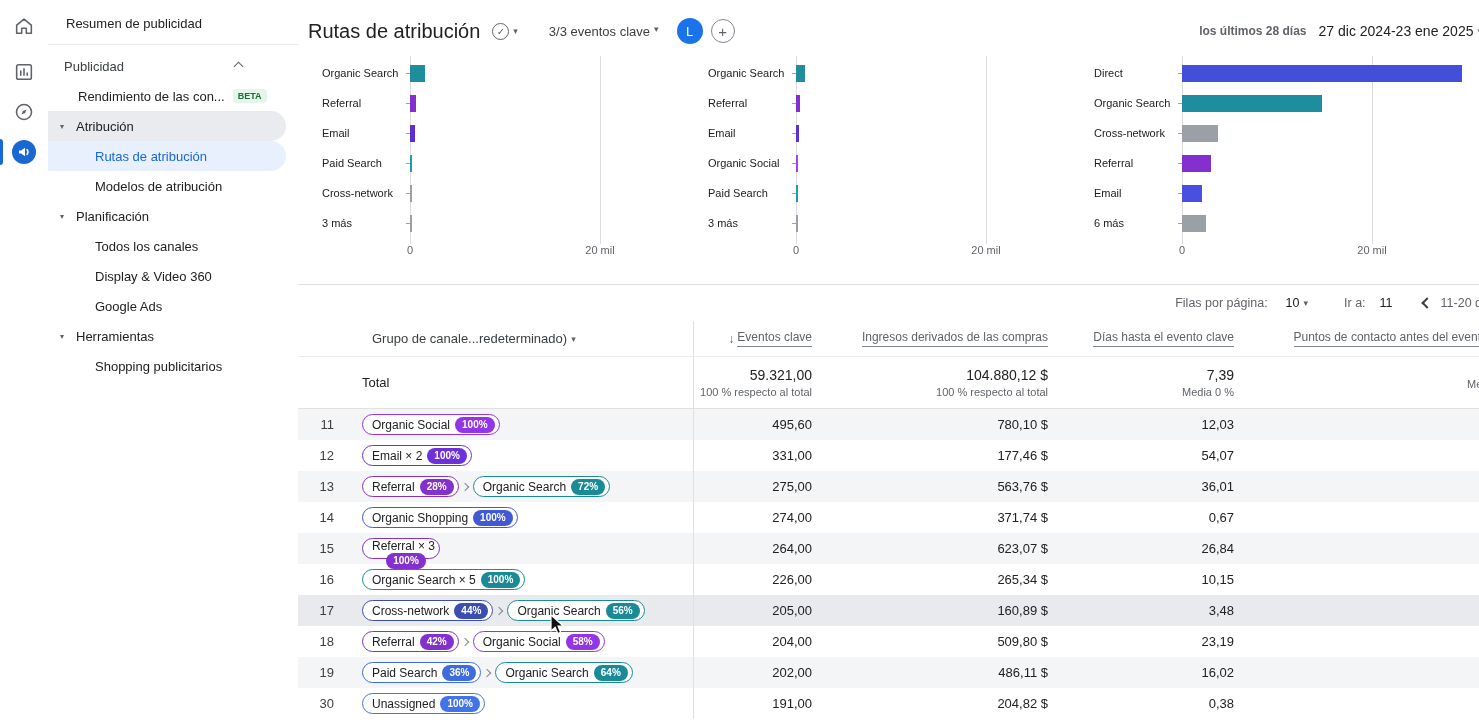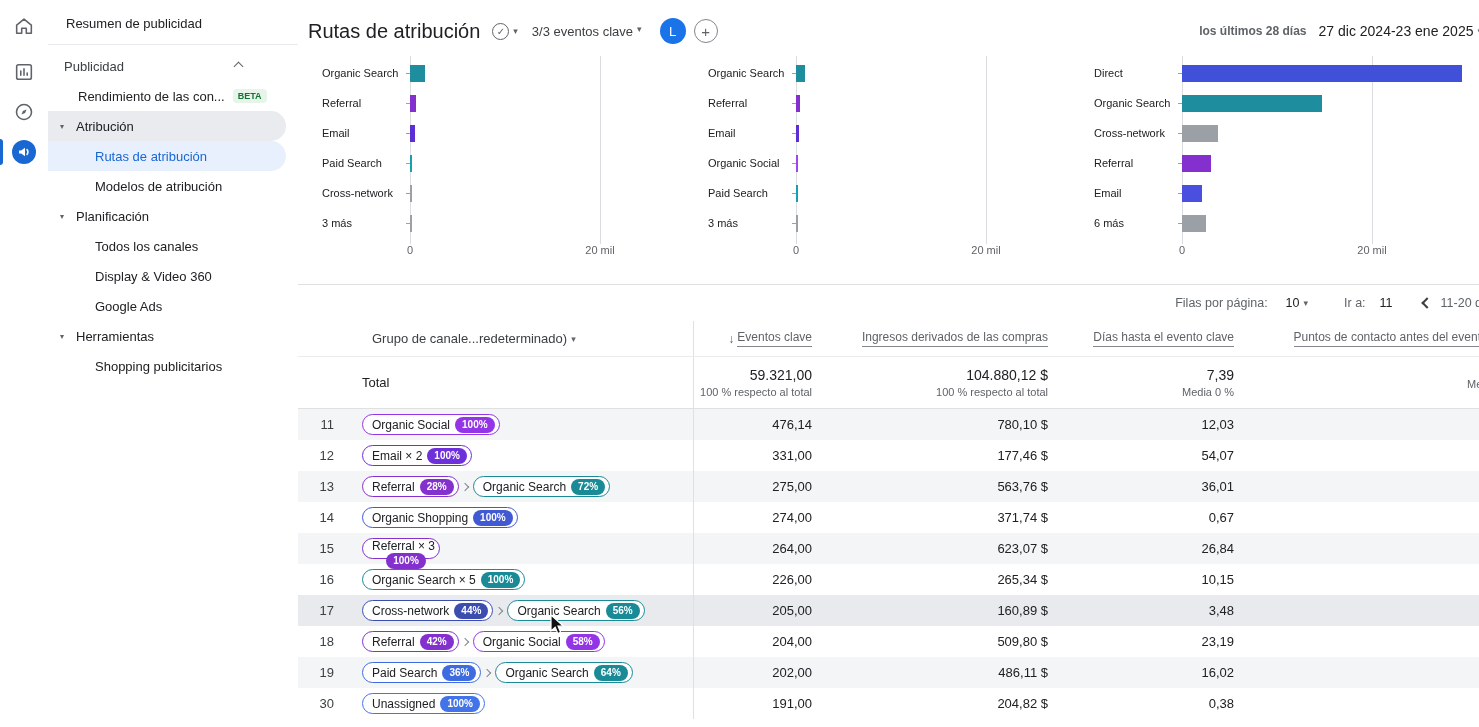--- a/index.html
+++ b/index.html
@@ -27,21 +27,21 @@
 .chev-up{margin-left:auto;margin-right:56px;width:7px;height:7px;border-left:1.6px solid #5f6368;border-top:1.6px solid #5f6368;transform:rotate(45deg);flex-shrink:0}
 .sb-divider{height:1px;background:#e8eaed;margin:6px 0}
 
 
 main{flex:1;overflow:hidden;position:relative}
 .topbar{height:50px;display:flex;align-items:center;padding:12px 0 0 10px}
 .page-title{font-size:20px;font-weight:400;white-space:nowrap}
 .check-chip{display:flex;align-items:center;margin-left:12px;cursor:pointer}
 .check-circle{width:17px;height:17px;border:1.5px solid #5f6368;border-radius:50%;font-size:10px;color:#5f6368;display:flex;align-items:center;justify-content:center}
 .caret{font-size:9px;color:#5f6368;margin-left:4px}
-.events-selector{display:flex;align-items:flex-start;margin-left:14px;color:#3c4043;cursor:pointer;white-space:nowrap}
+.events-selector{display:flex;align-items:flex-start;margin-left:31px;color:#3c4043;cursor:pointer;white-space:nowrap}
 .avatar{width:26px;height:26px;border-radius:50%;background:#1a73e8;color:#fff;font-size:13px;display:flex;align-items:center;justify-content:center;margin-left:18px;cursor:pointer;flex-shrink:0}
 .add-circle{width:24px;height:24px;border:1px solid #80868b;border-radius:50%;font-size:15px;color:#5f6368;display:flex;align-items:center;justify-content:center;margin-left:8px;cursor:pointer;flex-shrink:0}
 .spacer{flex:1}
 .date-caption{font-size:12px;font-weight:700;color:#5f6368;margin-right:12px;white-space:nowrap}
 .date-range{display:flex;align-items:center;font-size:14px;cursor:pointer;margin-right:-3px;white-space:nowrap}
 
 
 .charts{display:flex;gap:8px;padding:8px 0 0 24px}
 .chart{width:378px;flex-shrink:0}
 .plot{position:relative}
@@ -404,21 +404,21 @@
 
       <div id="rows">
           <div class="trow zebra">
             <div class="col col-num">11</div>
             <div class="col col-dim">
               <span class="chip" style="border-color: rgb(147, 52, 230);">
                 <span class="chip-label">Organic Social</span>
                 <span class="pill" style="background: rgb(147, 52, 230);">100%</span>
               </span>
             </div>
-            <div class="col col-m1">476,14</div>
+            <div class="col col-m1">495,60</div>
             <div class="col col-m2">780,10 $</div>
             <div class="col col-m3">12,03</div>
             <div class="col col-m4"></div>
           </div>
           <div class="trow">
             <div class="col col-num">12</div>
             <div class="col col-dim">
               <span class="chip" style="border-color: rgb(110, 48, 217);">
                 <span class="chip-label">Email × 2</span>
                 <span class="pill" style="background: rgb(110, 48, 217);">100%</span>

